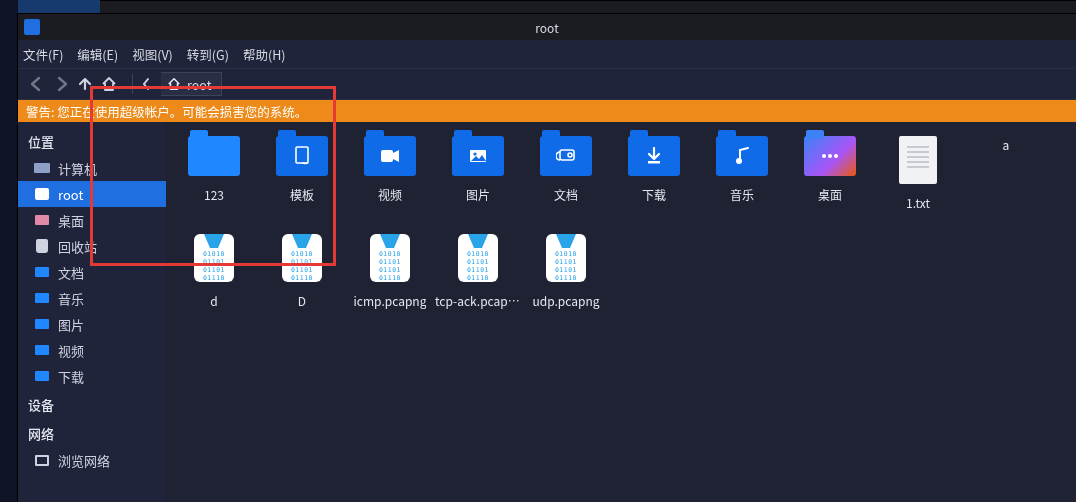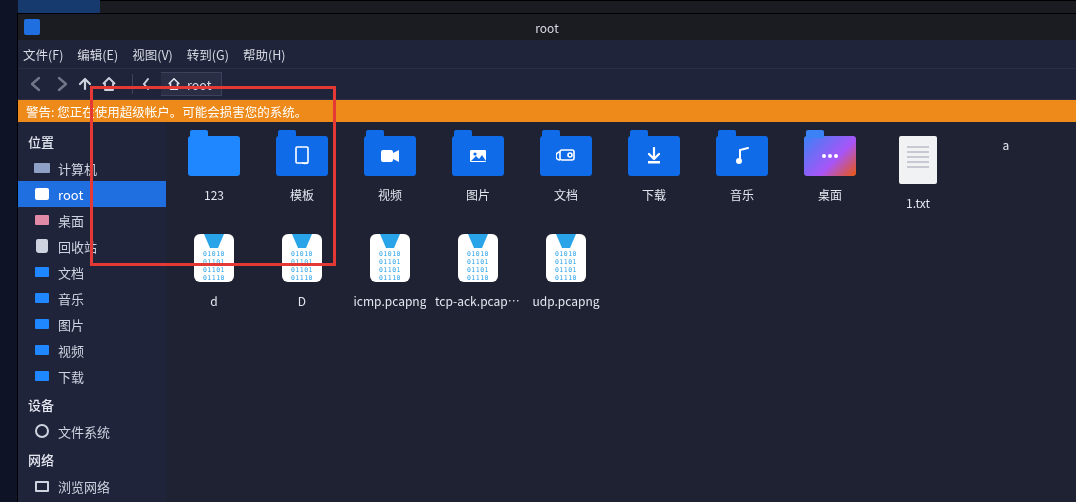--- a/index.html
+++ b/index.html
@@ -193,28 +193,20 @@
               <span>视频</span>
             </div>
             <div class="sb-item">
               <div class="sb-ic">
                 <div class="sq" style="background:#1f87ff"></div>
               </div>
               <span>下载</span>
             </div>
           </div>
         <div class="sb-head">设备</div>
-        <div id="sb-devices">
-            <div class="sb-item">
-              <div class="sb-ic">
-                <div class="disk"></div>
-              </div>
-              <span>文件系统</span>
-            </div>
-          </div>
         <div class="sb-head">网络</div>
         <div id="sb-network">
             <div class="sb-item">
               <div class="sb-ic">
                 <div class="netmon"></div>
               </div>
               <span>浏览网络</span>
             </div>
           </div>
       </div>

